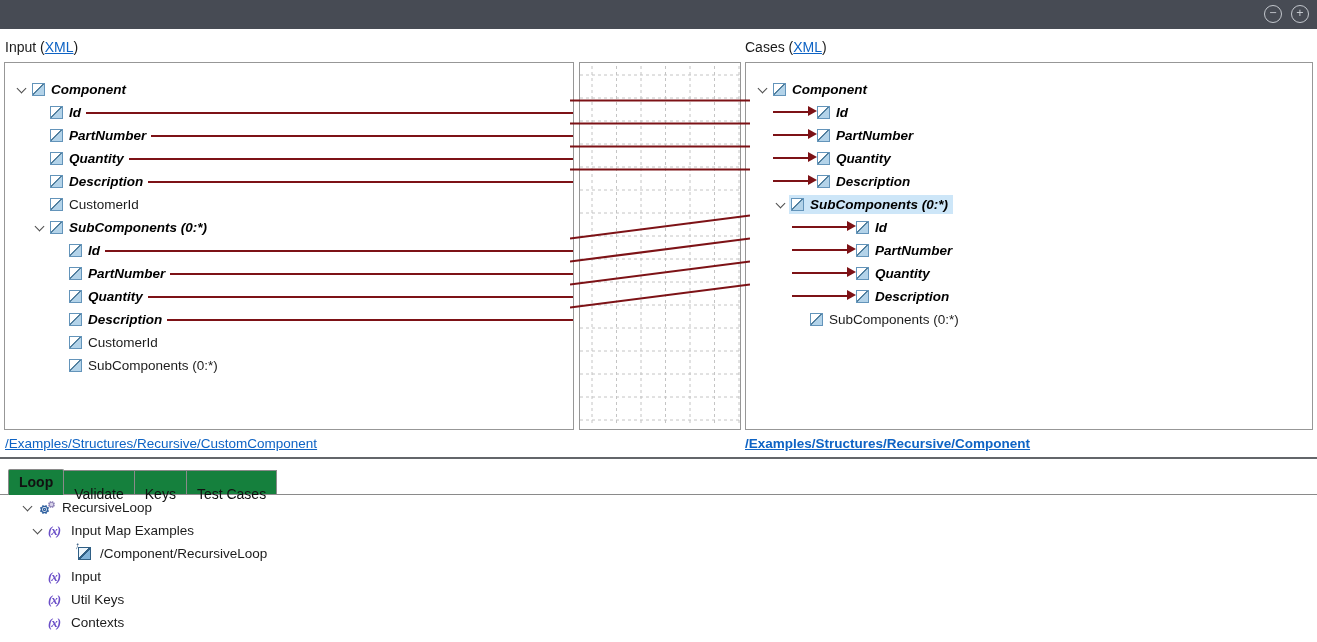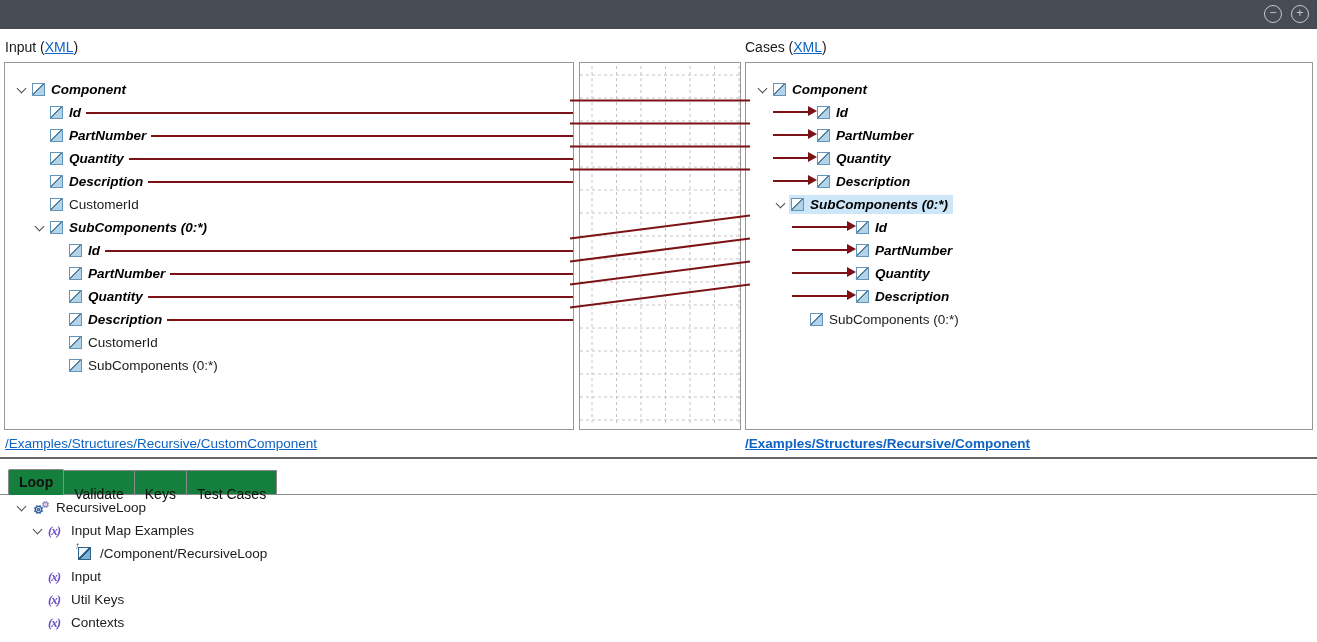--- a/index.html
+++ b/index.html
@@ -27,21 +27,21 @@
   .panel{position:absolute;top:62px;height:368px;border:1px solid #979797;
     background:#fff;box-sizing:border-box;}
   #left-panel{left:4px;width:570px;}
   #canvas-panel{left:579px;width:162px;}
   #right-panel{left:745px;width:568px;}
   .rows{position:absolute;left:0;right:0;top:0;bottom:0;padding-top:3px;overflow:hidden;margin-top:12px;}
   #map-svg{position:absolute;left:570px;top:62px;width:180px;height:368px;pointer-events:none;}
   
   .trow{display:flex;align-items:center;height:23px;font-size:13.5px;color:#1c1c1c;white-space:nowrap;}
   .pl0{padding-left:9px}.pl1{padding-left:27px}.pl2{padding-left:46px}
-  .bpl0{padding-left:14px}.bpl1{padding-left:30px}.bpl2{padding-left:60px}
+  .bpl0{padding-left:20px}.bpl1{padding-left:30px}.bpl2{padding-left:60px}
   .chev{width:18px;height:23px;position:relative;flex:none;}
   .chev.has::before{content:"";position:absolute;left:4px;top:7px;width:6px;height:6px;
     border-right:1.5px solid #4d4d4d;border-bottom:1.5px solid #4d4d4d;transform:rotate(45deg);}
   .elicon{flex:none;width:13px;height:13px;box-sizing:border-box;border:1px solid #6394ba;
     background:linear-gradient(to bottom right,#ffffff 0 45%,#52809f 45% 53%,#b3d3e9 53% 100%);
     margin-right:6px;}
   .emph .tlabel{font-weight:bold;font-style:italic;color:#000;}
   .mapline{flex:1;height:2px;background:#7d1216;margin-left:5px;}
   .arrowcell{position:relative;flex:none;height:23px;}
   .aw1{width:44px}.aw2{width:64px}

